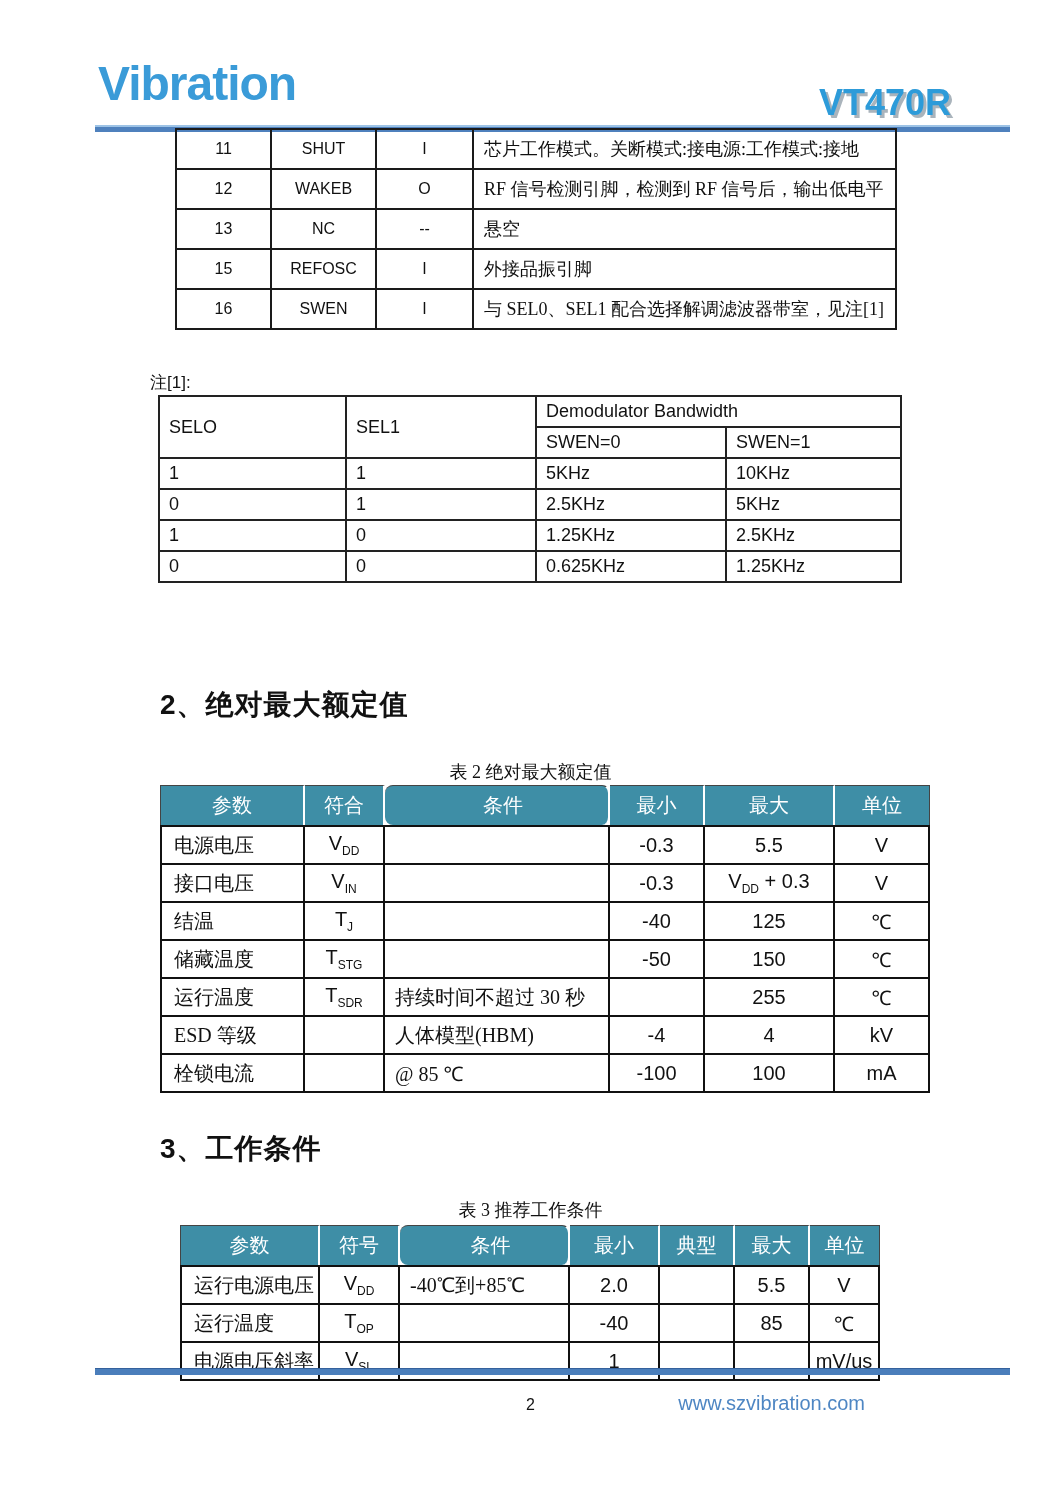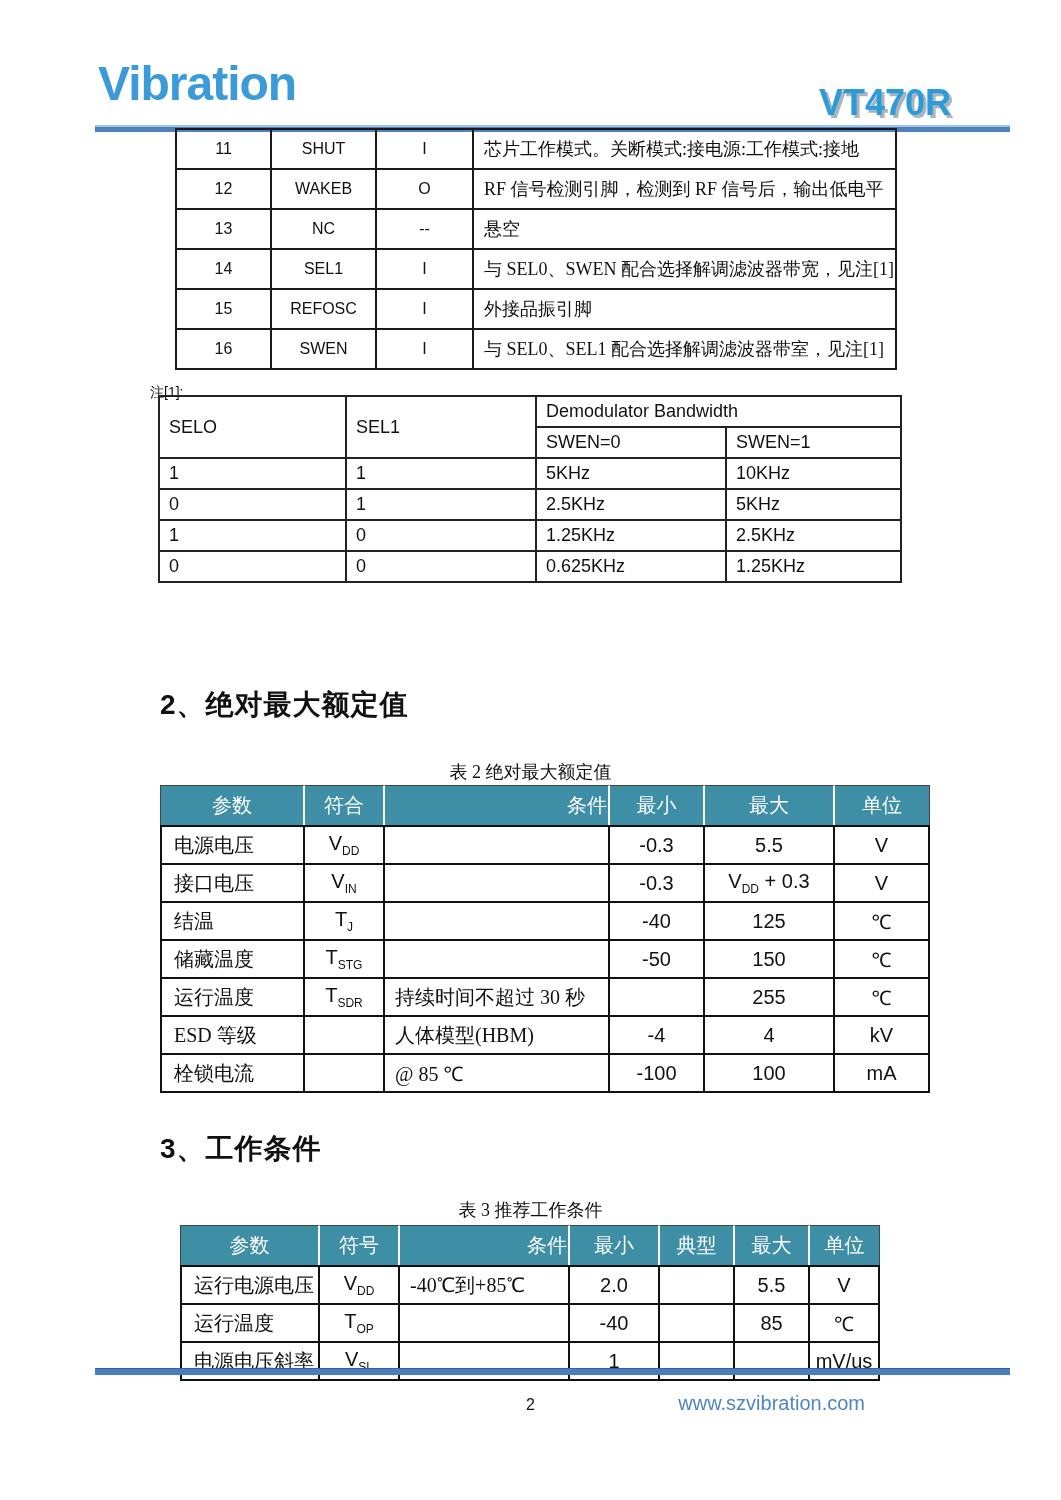--- a/index.html
+++ b/index.html
@@ -20,41 +20,41 @@
   sub{font-size:60%;}
 
   
   .pin-table{position:absolute;left:175px;top:128px;width:720px;}
   .pin-table td{border:2px solid #1a1a1a;height:36px;vertical-align:middle;}
   .c-pin-no,.c-pin-name,.c-pin-io{text-align:center;font-size:16px;}
   .c-pin-desc{text-align:left;padding-left:10px;font-size:18px;
               font-family:"Liberation Serif",serif;}
 
   
-  .note-label{position:absolute;left:150px;top:384px;font-size:14px;}
+  .note-label{position:absolute;left:150px;top:371px;font-size:17px;}
   .note-table{position:absolute;left:158px;top:395px;width:742px;font-size:18px;}
   .note-table td,.note-table th{border:2px solid #222;height:27px;text-align:left;
       padding-left:9px;font-weight:normal;vertical-align:middle;}
 
   
   .sec-title{position:absolute;left:160px;font-size:28px;font-weight:bold;letter-spacing:1px;}
   .tbl-caption{position:absolute;left:0;width:1061px;text-align:center;font-size:18px;
                font-family:"Liberation Serif",serif;}
 
   
   .spec{border-collapse:separate;border-spacing:0;position:absolute;}
   .spec th{background:#3E8EA6;color:#fff;font-weight:normal;font-size:20px;height:37px;
            border-right:2px solid #fff;border-top:1px solid #444;vertical-align:middle;}
   .spec th:first-child{border-left:1px solid #444;}
   .spec th:last-child{border-right:1px solid #444;}
   .spec td{border-right:2px solid #111;border-bottom:2px solid #111;height:34px;
            vertical-align:middle;font-size:20px;}
   .spec td:first-child{border-left:2px solid #111;}
   .spec tbody tr:first-child td{border-top:2px solid #111;}
-  .h-c{text-align:center;} .h-l{text-align:right;padding-left:14px;}
+  .h-c{text-align:center;} .h-l{text-align:center;padding-left:14px;border-radius:8px;}
   .c-param{text-align:left;padding-left:12px;font-family:"Liberation Serif",serif;}
   .c-sym{text-align:center;font-size:21px;}
   .c-cond{text-align:left;padding-left:10px;font-family:"Liberation Serif",serif;font-size:19px;}
   .c-num{text-align:center;}
   .t2{left:160px;top:785px;width:770px;}
   .t3{left:180px;top:1225px;width:700px;}
 
   
   .footer-rule{position:absolute;left:95px;top:1368px;width:915px;height:6px;
                background:#4A7EBB;border-top:1px solid #35619c;}
@@ -88,26 +88,20 @@
           <td class="c-pin-no">12</td>
           <td class="c-pin-name">WAKEB</td>
           <td class="c-pin-io">O</td>
           <td class="c-pin-desc">RF 信号检测引脚，检测到 RF 信号后，输出低电平</td>
         </tr>
         <tr>
           <td class="c-pin-no">13</td>
           <td class="c-pin-name">NC</td>
           <td class="c-pin-io">--</td>
           <td class="c-pin-desc">悬空</td>
-        </tr>
-        <tr>
-          <td class="c-pin-no">14</td>
-          <td class="c-pin-name">SEL1</td>
-          <td class="c-pin-io">I</td>
-          <td class="c-pin-desc">与 SEL0、SWEN 配合选择解调滤波器带宽，见注[1]</td>
         </tr>
         <tr>
           <td class="c-pin-no">15</td>
           <td class="c-pin-name">REFOSC</td>
           <td class="c-pin-io">I</td>
           <td class="c-pin-desc">外接品振引脚</td>
         </tr>
         <tr>
           <td class="c-pin-no">16</td>
           <td class="c-pin-name">SWEN</td>

